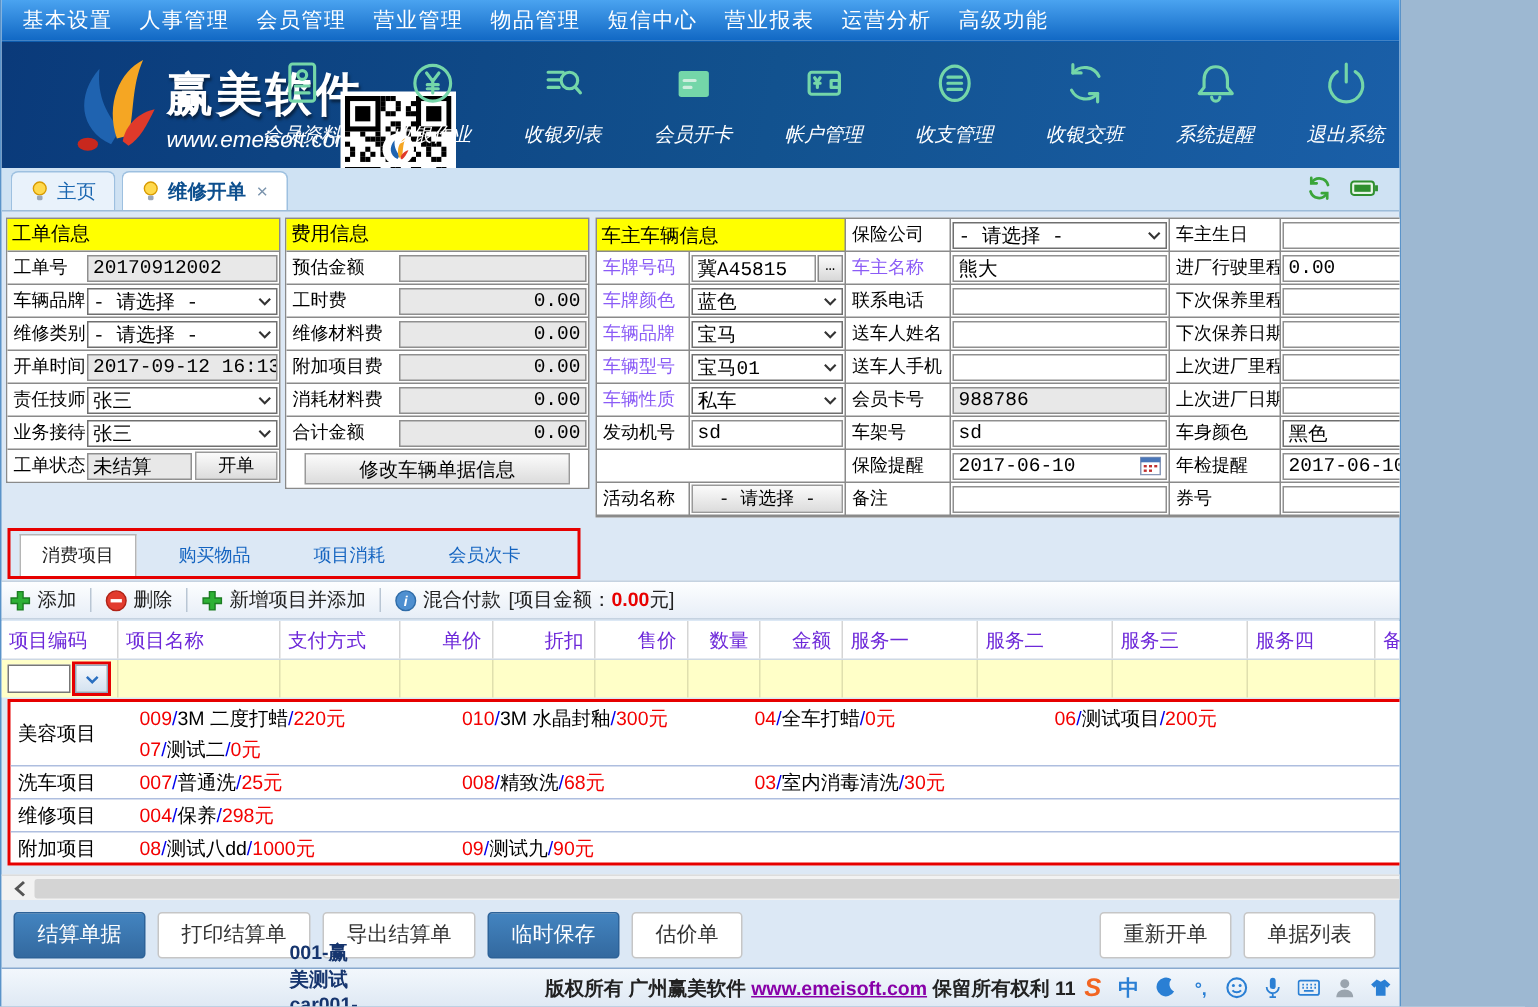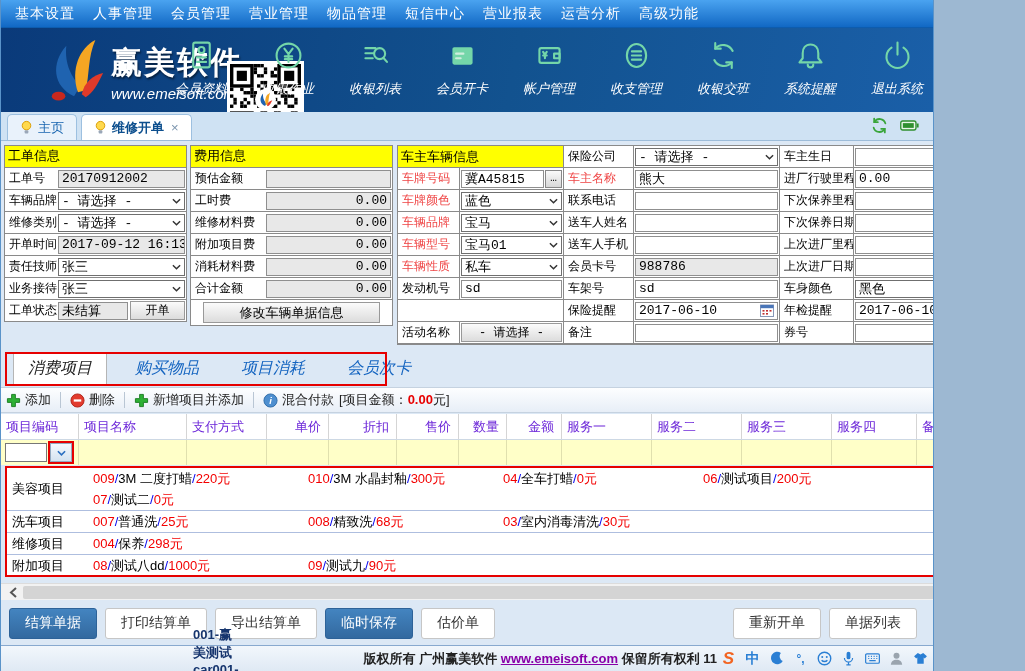--- a/index.html
+++ b/index.html
@@ -34,21 +34,21 @@
     background:#e9f2fb; border:1px solid #9dc0e0; border-bottom:none; border-radius:5px 5px 0 0;
     margin-right:4px; font-size:13px; color:#1a66b0; cursor:pointer;}
   .tab.active{ background:#fff; color:#0d4f8e; font-weight:bold;}
   .tab .close{ color:#7b94ad; font-weight:normal; font-size:13px; margin-left:2px;}
   .tab-actions{ position:absolute; right:14px; top:5px; display:flex; gap:12px; align-items:center;}
   
   .section{ position:absolute; background:#fff; border:1px solid #8a8a8a;font-family:Liberation Mono, monospace;}
   .sec-title{ height:21px; background:#ffff00; font-size:13px; line-height:21px; padding-left:3px; color:#000;}
   .frow{ display:grid; height:22px; border-top:1px solid #8a8a8a; align-items:center; background:#fff;}
   .flabel{ font-size:12px; padding-left:4px; white-space:nowrap; overflow:hidden; color:#000;}
-  .flabel.link{ color:#ef4444;}
+  .flabel.link{ color:#8b5cf6;}
   .ibox{ margin:1px; height:18px; border:1px solid #8f8f8f; background:#fff; font-size:13px;
          display:flex; align-items:center; padding:0 3px; overflow:hidden; white-space:nowrap;}
   .ibox.ro{ background:#e8e8e8;}
   .ibox.num{ justify-content:flex-end;}
   .ibox .cal{ margin-left:auto; flex:0 0 auto; display:flex;}
   .sel{ margin:1px; height:18px; border:1px solid #6f6f6f; background:#fff; font-size:13px;
         display:flex; align-items:center; padding:0 3px; justify-content:space-between; cursor:pointer;}
   .gbtn{ margin:1px; height:19px; background:linear-gradient(#fbfbfb,#dcdcdc); border:1px solid #999;
          font-size:12px; display:flex; align-items:center; justify-content:center; cursor:pointer;}
   #sec-order{ left:3px; top:145px; width:183px;}
@@ -62,21 +62,21 @@
   .vgrid{ display:grid; grid-template-columns:62px 104px 70px 146px 74px 156px; grid-auto-rows:22px;}
   .vcell{ border-right:1px solid #8a8a8a; border-bottom:1px solid #8a8a8a; display:flex; align-items:center; overflow:hidden; background:#fff;}
   .vcell.title{ grid-column:1/3; background:#ffff00; font-size:13px; padding-left:3px;}
   .vcell.blank2{ grid-column:1/3;}
   .vcell > .ibox, .vcell > .sel, .vcell > .gbtn{ flex:1;}
   .dots-btn{ flex:0 0 17px; height:18px; margin:1px 1px 1px 0; background:linear-gradient(#fafafa,#d8d8d8);
              border:1px solid #888; font-size:11px; line-height:14px; text-align:center; cursor:pointer;}
   
   .subtabs-annot{ position:absolute; left:4px; top:352px; width:382px; height:34px; border:2px solid #e60000; z-index:5;}
   .subtabs{ position:absolute; left:6px; top:354px; width:378px; height:30px; display:flex; align-items:flex-end; gap:14px; padding-left:6px;}
-  .stab{ font-size:16px; color:#1464c0; padding:5px 14px; cursor:pointer; white-space:nowrap;font-style:italic;}
+  .stab{ font-size:12px; color:#1464c0; padding:5px 14px; cursor:pointer; white-space:nowrap;}
   .stab.active{ background:#fff; border:1px solid #b5b5b5; border-bottom:none; color:#222;}
   
   .itoolbar{ position:absolute; left:0; top:387px; width:1010px; height:26px;
     background:linear-gradient(#fdfeff,#e7eef7); border-top:1px solid #c5d2e0; border-bottom:1px solid #c5d2e0;
     display:flex; align-items:center; padding-left:5px; gap:5px; font-size:13px; color:#222;}
   .tbtn{ display:flex; align-items:center; gap:4px; cursor:pointer; white-space:nowrap;}
   .tbtn svg{ width:15px; height:15px;}
   .tsep{ width:1px; height:16px; background:#b9c6d4; margin:0 4px;}
   .amount .val{ color:#e80000; font-weight:bold;}
   

